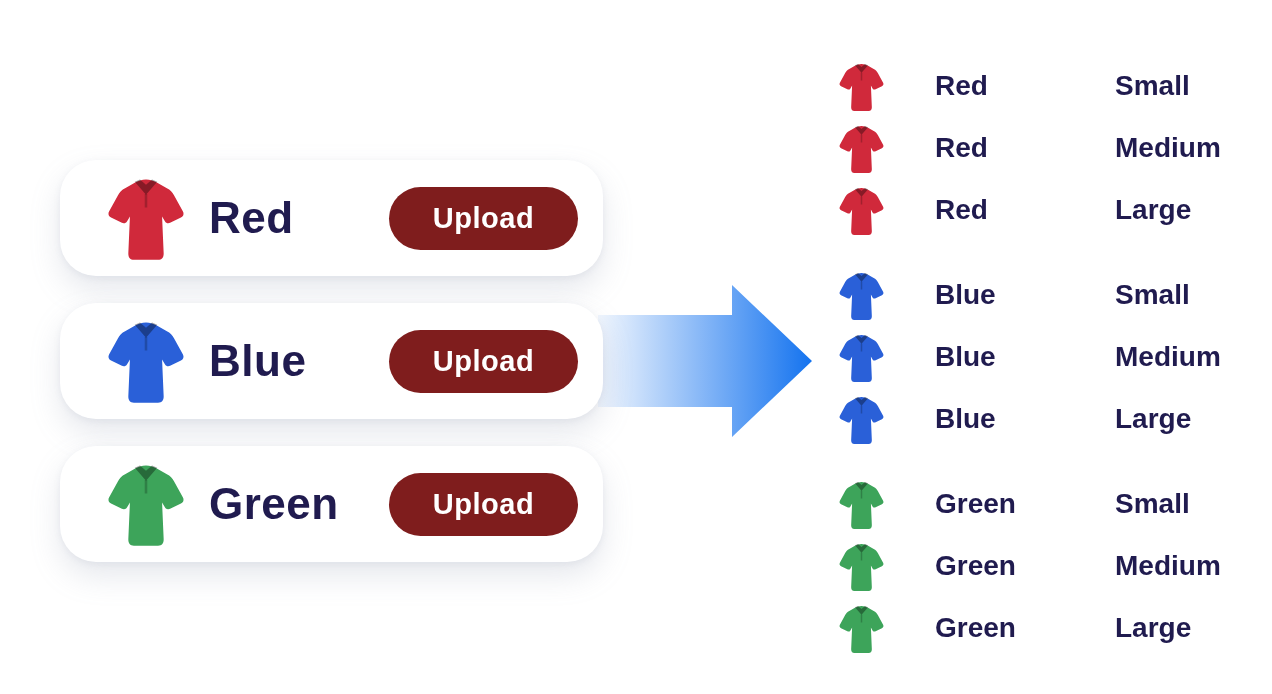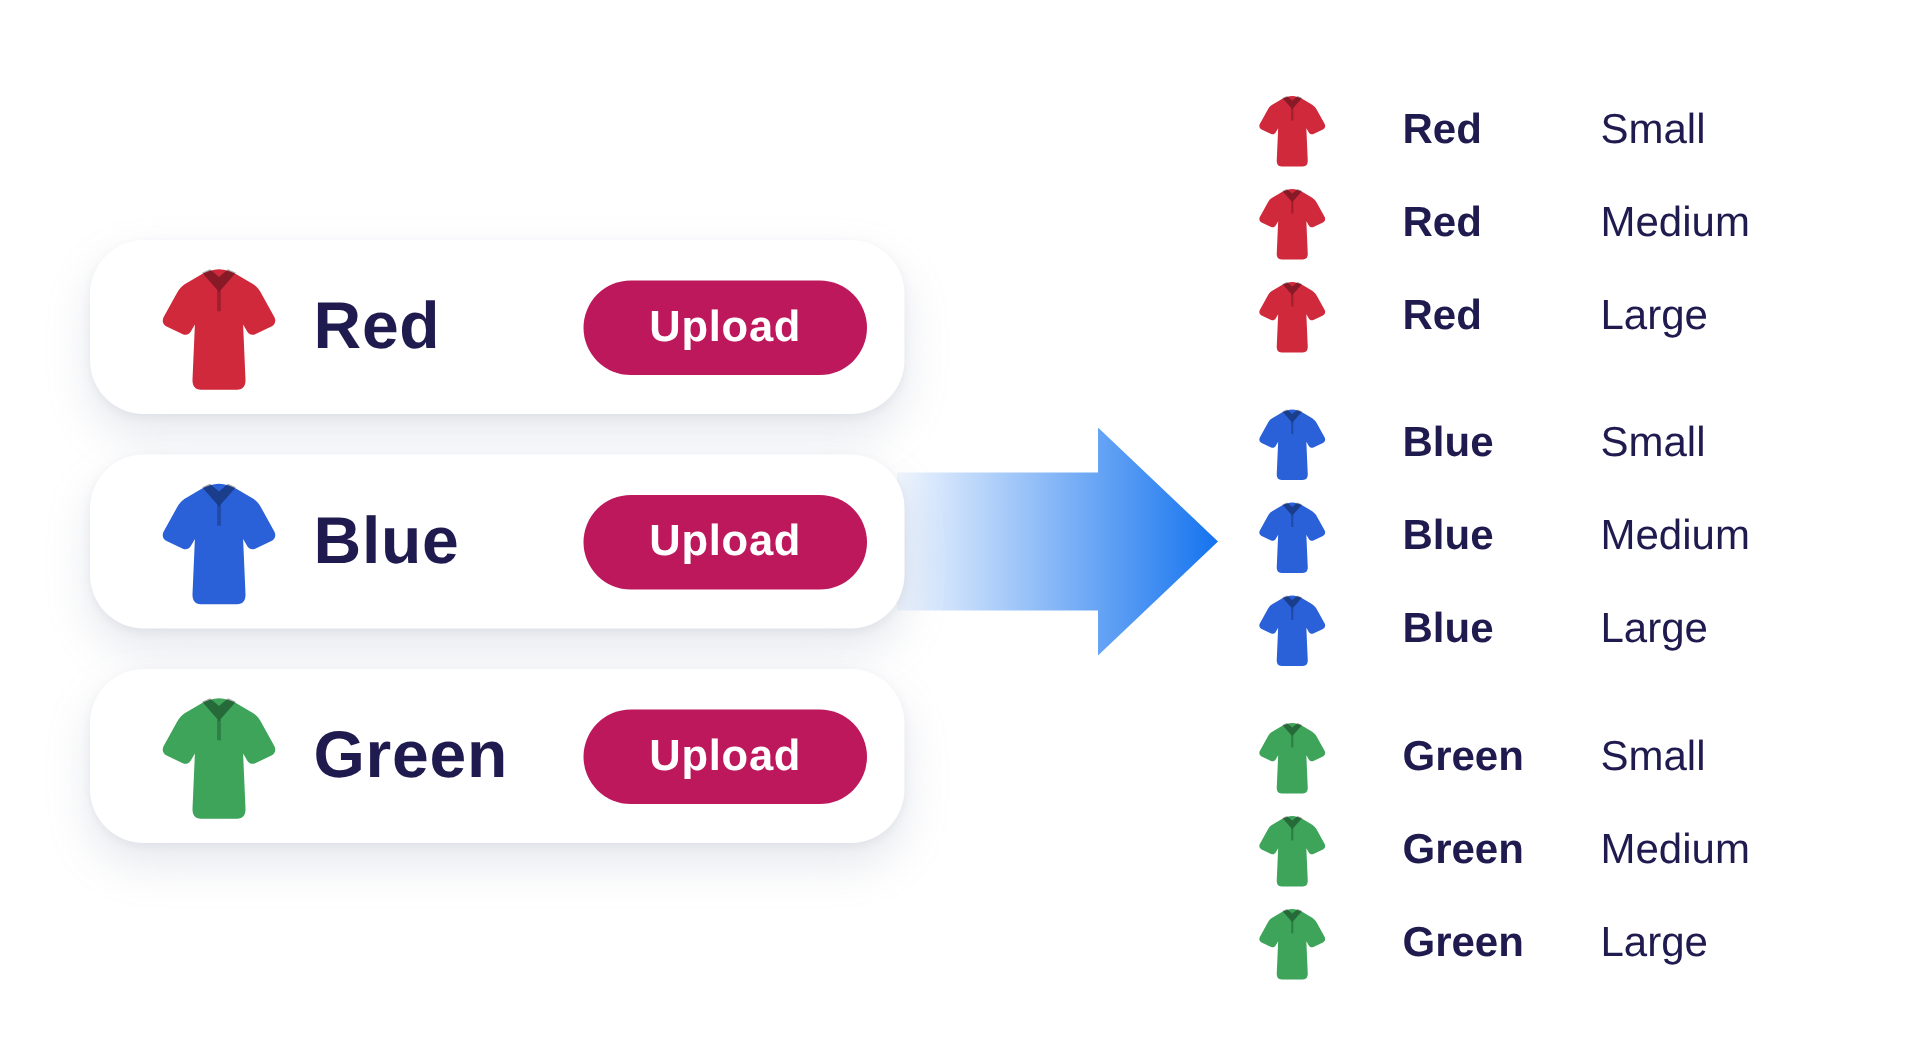--- a/index.html
+++ b/index.html
@@ -45,21 +45,21 @@
     color: #201b4f;
     letter-spacing: 0.5px;
     white-space: nowrap;
   }
   .upload-btn {
     margin-left: auto;
     width: 189px;
     height: 63px;
     border: none;
     border-radius: 32px;
-    background: #be185d;
+    background: #7f1d1d;
     color: #ffffff;
     font-family: "Liberation Sans", sans-serif;
     font-size: 29px;
     font-weight: 700;
     letter-spacing: 0.5px;
     cursor: pointer;
     display: flex;
     align-items: center;
     justify-content: center;
   }
@@ -94,23 +94,24 @@
   .vcolor {
     margin-left: 50px;
     width: 132px;
     font-size: 28px;
     font-weight: 700;
     color: #201b4f;
     white-space: nowrap;
   }
   .vsize {
     font-size: 28px;
-    font-weight: 400;
+    font-weight: 700;
     color: #201b4f;
     white-space: nowrap;
+    margin-left: 48px;
   }
 
   .defs-svg { position: absolute; width: 0; height: 0; }
 </style>
 </head>
 <body>
 
 <svg class="defs-svg" aria-hidden="true">
   <defs>
     <symbol id="polo" viewBox="0 0 100 112">

